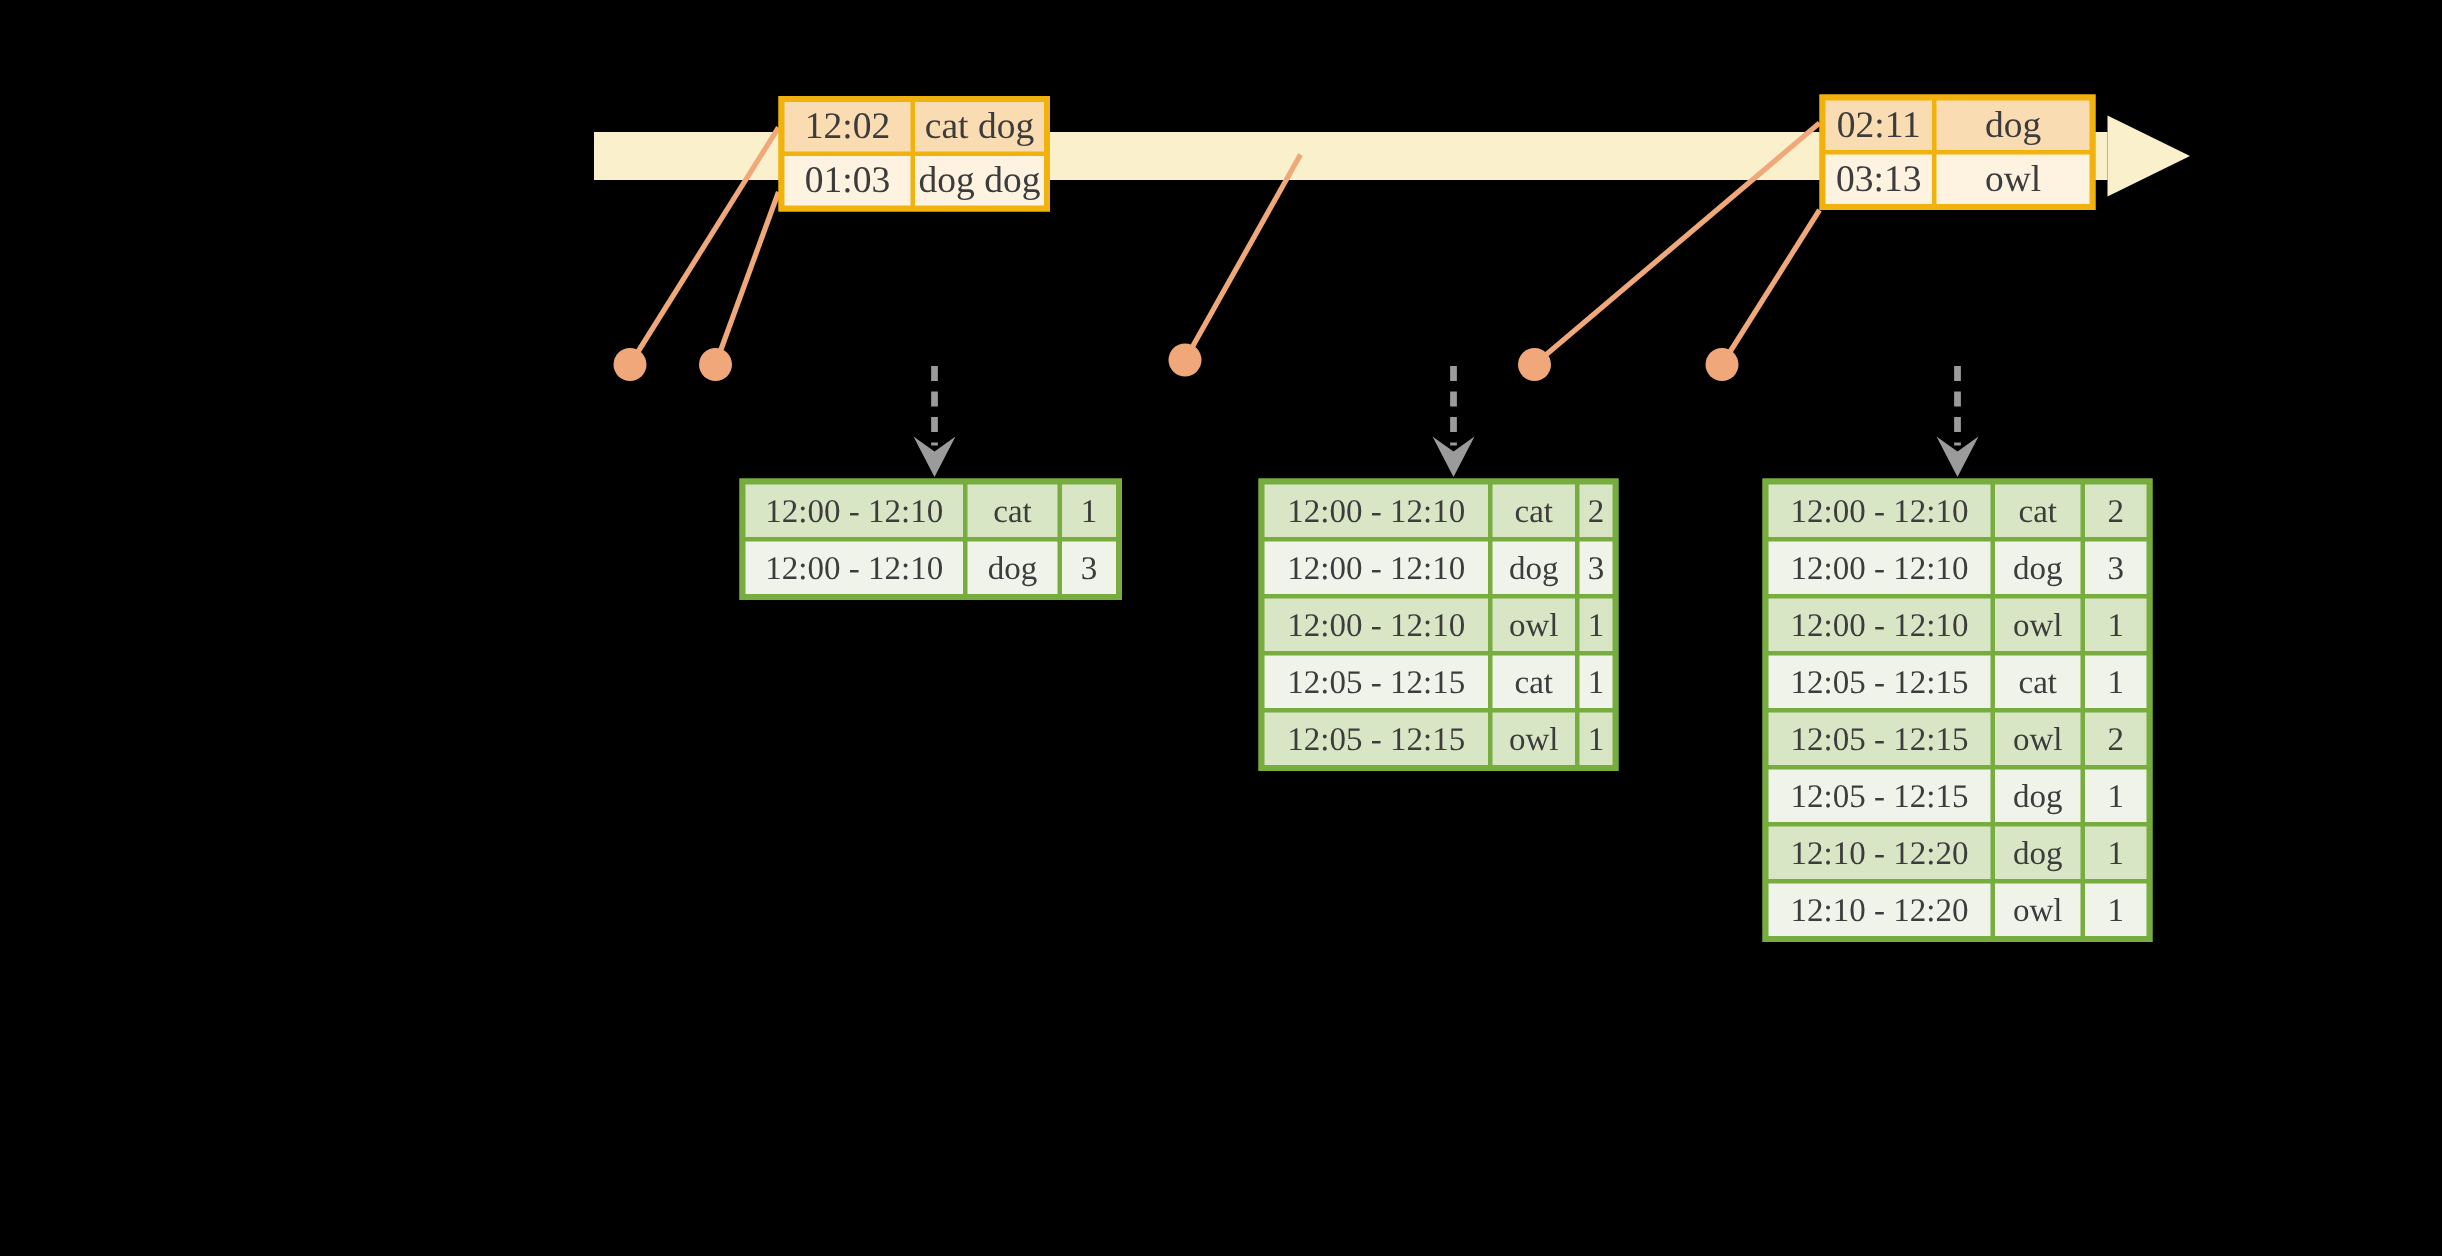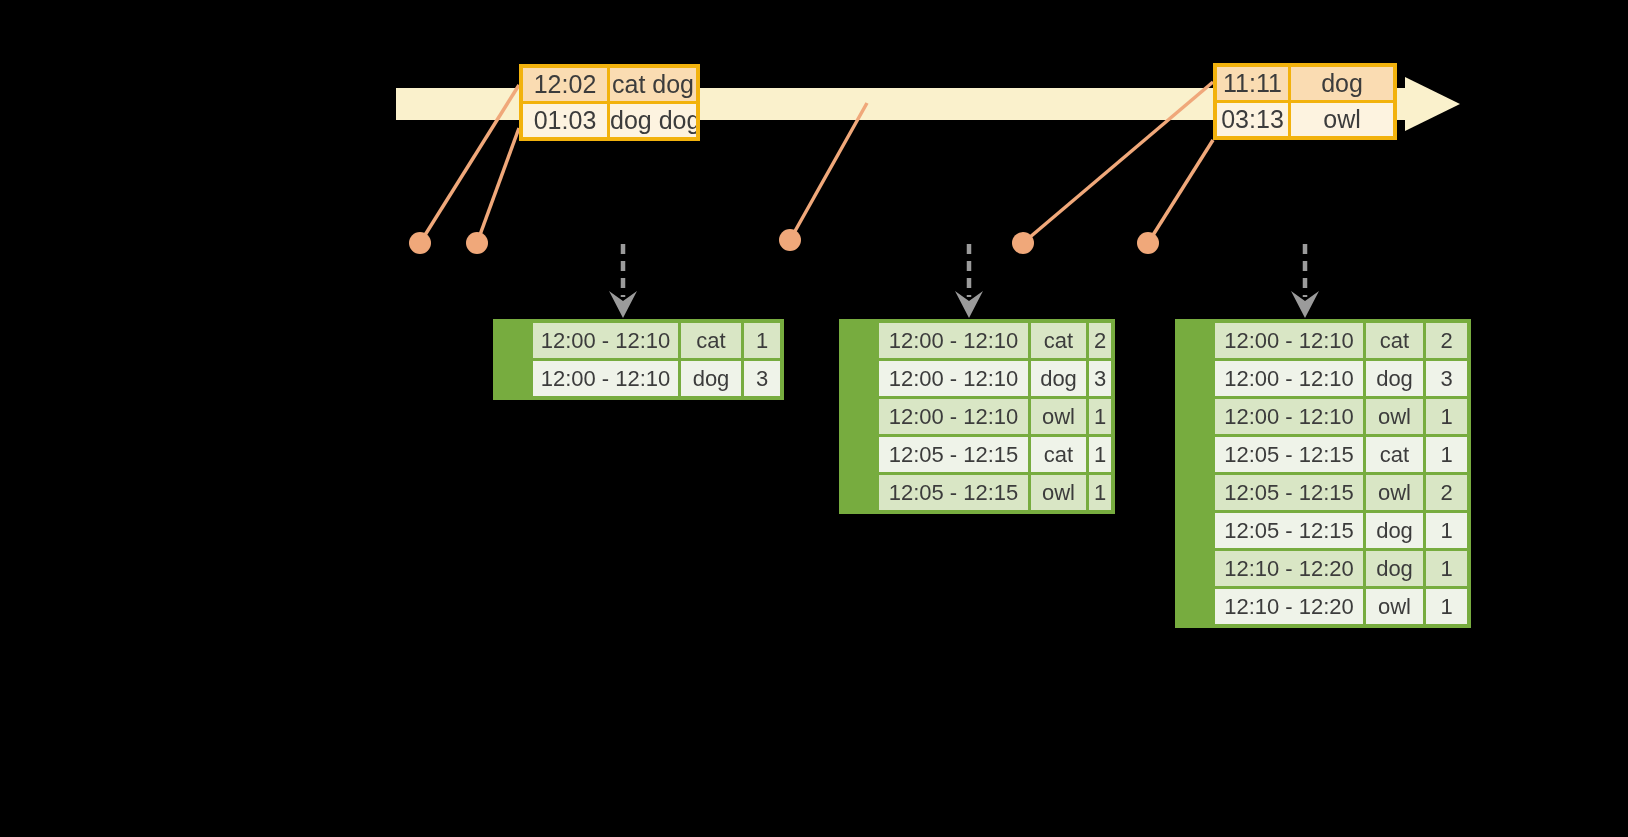--- a/index.html
+++ b/index.html
@@ -1,25 +1,25 @@
 <!DOCTYPE html>
 <html style="--background: #000000; --band: #FAF1CC; --gold: #F2B20D; --peach: #FADCB2; --cream: #FDF3E0; --salmon: #F0A87A; --green: #77AC3F; --green-dark-row: #D9E6C5; --green-light-row: #EFF3E9; --gray: #9B9B9B; --text: #3C3C3C;"><head>
 <meta charset="utf-8">
 <style>
   html,body{margin:0;padding:0;background:#000;}
   #stage{
     position:relative;width:1628px;height:837px;background:var(--background,#000);
-    overflow:hidden;font-family:Liberation Sans, sans-serif;color:var(--text,#3C3C3C);
+    overflow:hidden;font-family:Liberation Serif, serif;color:var(--text,#3C3C3C);
   }
   #overlay{position:absolute;left:0;top:0;width:1628px;height:837px;}
 
   
   .etable,.gtable{position:absolute;display:grid;gap:3px;}
   .etable{background:var(--gold,#F2B20D);border:4px solid var(--gold,#F2B20D);}
-  .gtable{background:var(--green,#77AC3F);border:4px solid var(--green,#77AC3F);padding-left:36px;}
+  .gtable{background:var(--green,#77AC3F);border:4px solid var(--green,#77AC3F);}
 
   .etable .cell{height:33px;line-height:33px;text-align:center;font-size:25px;white-space:nowrap;overflow:hidden;}
   .gtable .cell{height:35px;line-height:35px;text-align:center;font-size:22px;white-space:nowrap;overflow:hidden;}
 
   .peach{background:var(--peach,#FADCB2);}
   .cream{background:var(--cream,#FDF3E0);}
   .gdark{background:var(--green-dark-row,#D9E6C5);}
   .glight{background:var(--green-light-row,#EFF3E9);}
 
   .band{fill:var(--band,#FAF1CC);}
@@ -60,21 +60,21 @@
 
   <div class="etable" style="left:519px;top:64px;grid-template-columns:84px 86px;">
     <div class="cell peach">12:02</div>
     <div class="cell peach">cat dog</div>
     <div class="cell cream">01:03</div>
     <div class="cell cream">dog dog</div>
   </div>
 
 
   <div class="etable" style="left:1213px;top:63px;grid-template-columns:71px 102px;">
-    <div class="cell peach">11:11</div>
+    <div class="cell peach">02:11</div>
     <div class="cell peach">dog</div>
     <div class="cell cream">03:13</div>
     <div class="cell cream">owl</div>
   </div>
 
   <div class="gtable" style="left:493px;top:319px;grid-template-columns:145px 60px 36px;">
     <div class="cell gdark">12:00 - 12:10</div>
     <div class="cell gdark">cat</div>
     <div class="cell gdark">1</div>
     <div class="cell glight">12:00 - 12:10</div>

